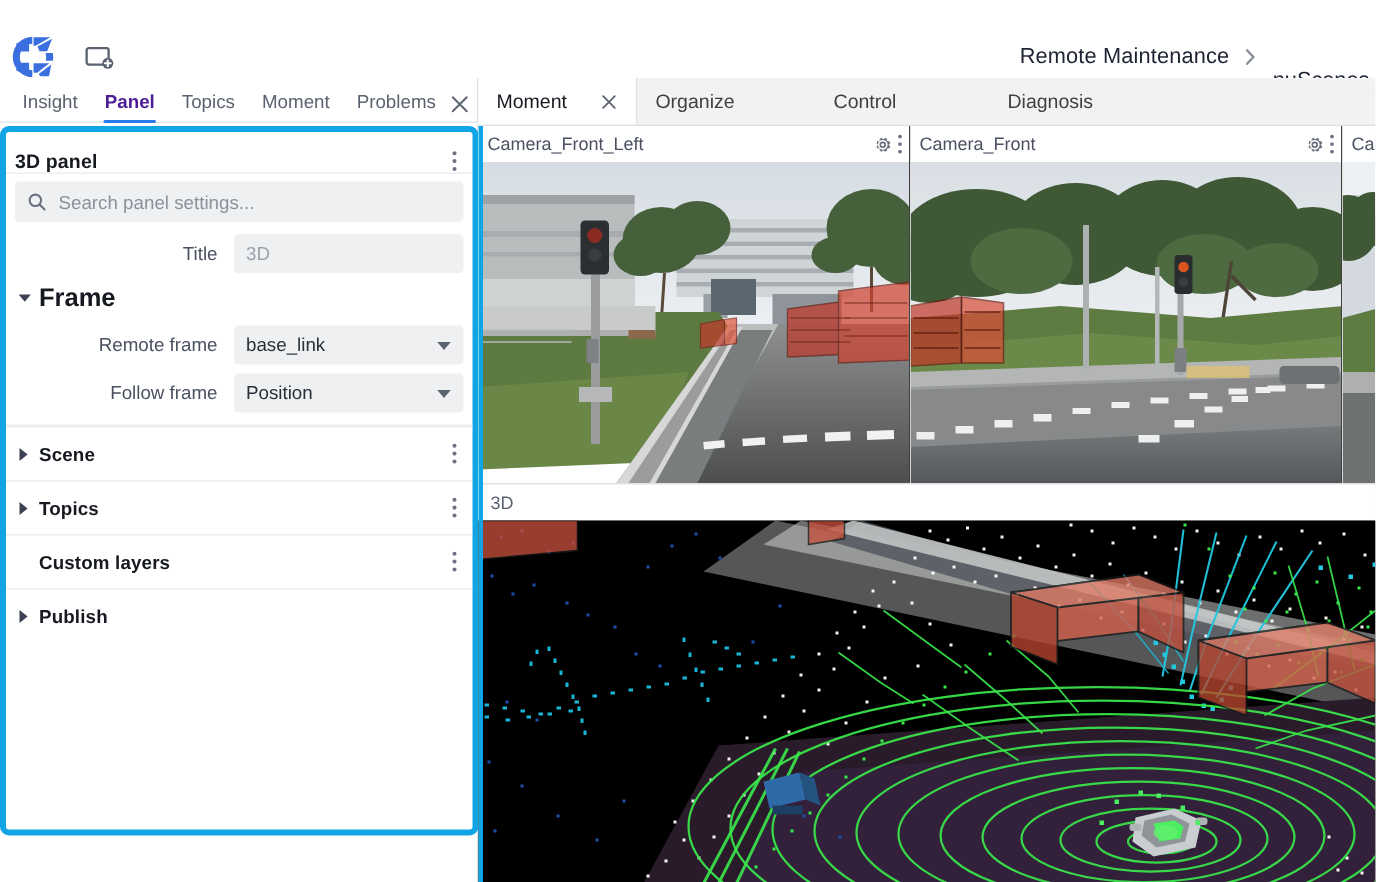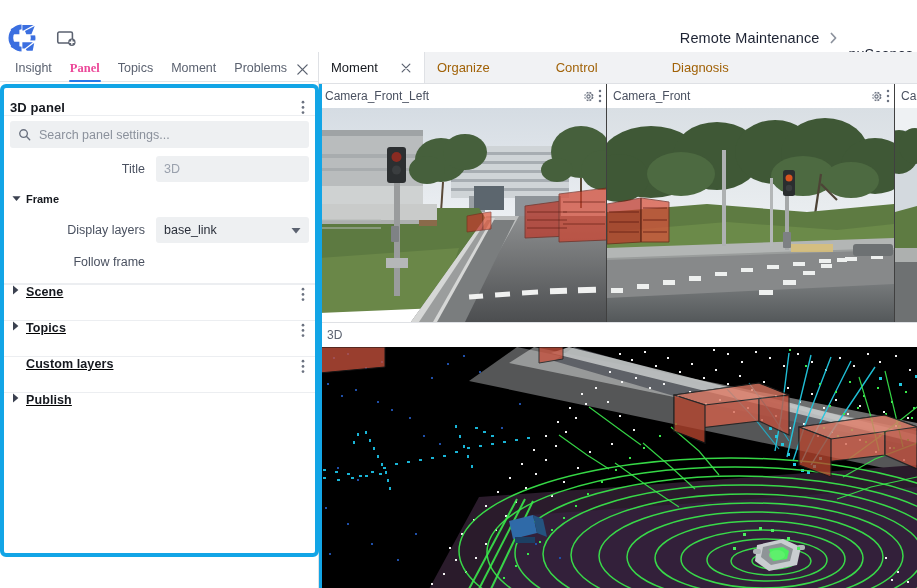--- a/index.html
+++ b/index.html
@@ -42,21 +42,21 @@
   }
   #sidebar-tabs {
     height: 30px; display: flex; align-items: flex-end;
     border-bottom: 1px solid #e3e5e8;
     padding: 0 0 0 6px; position: relative;
   }
   .stab {
     font-size: 12.5px; color: #5b6270; padding: 0 9px 7px 9px;
     cursor: pointer; position: relative; line-height: 1;
   }
-  .stab.active { color: #ec4899; font-weight: bold; font-family: Liberation Serif, serif; }
+  .stab.active { color: #4c1d95; font-weight: bold; }
   .stab.active::after {
     content: ""; position: absolute; left: 8px; right: 8px; bottom: -1px;
     height: 2.5px; background: #2979e8; border-radius: 1px;
   }
   #stab-close {
     margin-left: auto; margin-right: 10px; padding-bottom: 5px;
     color: #5b6270; cursor: pointer; display:flex; align-items:center;
   }
 
   
@@ -87,43 +87,43 @@
   .field-ctl {
     flex: 1; height: 26px; background: #eef0f2; border-radius: 3px;
     display: flex; align-items: center; padding: 0 8px;
     font-size: 12.5px; color: #2a2f3a;
   }
   .field-ctl.placeholder { color: #9aa1ad; }
   .field-ctl .caret { margin-left: auto; color: #5b6270; font-size: 9px; }
 
   .group-head {
     display: flex; align-items: center; height: 29px; padding: 0 6px 0 8px;
-    font-size: 11px; color: #16191f; font-weight: bold; cursor: pointer;
+    font-size: 17px; color: #16191f; font-weight: bold; cursor: pointer;
   }
   .group-head .tri { width: 14px; color: #3b4150; font-size: 9px; display:flex; align-items:center; }
   .group-head .tri.down { transform: none; }
   .sec-row {
-    display: flex; align-items: flex-start; height: 36px; padding: 0 6px 0 8px;
-    border-top: 1px solid #eceef1; cursor: pointer; text-decoration: underline;
+    display: flex; align-items: center; height: 36px; padding: 0 6px 0 8px;
+    border-top: 1px solid #eceef1; cursor: pointer;
   }
   .sec-row .tri { width: 14px; color: #3b4150; font-size: 9px; display:flex; align-items:center; }
   .sec-label { font-size: 12.5px; color: #16191f; font-weight: bold; letter-spacing: .1px; }
   .sec-row.noarrow .sec-label { padding-left: 14px; }
 
   #frame-divider { border-top: 1px solid #eceef1; margin-top: 6px; }
 
   
   #workspace { position: absolute; left: 319px; top: 52px; width: 598px; height: 536px; background:#f7f8f9; }
   #ws-tabs {
     height: 32px; background: #f1f2f4; display: flex; align-items: stretch;
     border-bottom: 1px solid #dfe1e5;
   }
   .wtab {
     display: flex; align-items: center; padding: 0 12px; font-size: 13px;
-    color: #a16207; cursor: pointer; gap: 22px;
+    color: #404040; cursor: pointer; gap: 22px;
   }
   .wtab.active { background: #ffffff; color: #16191f; border-right: 1px solid #dfe1e5; }
   .wtab .wt-close { color: #5b6270; display:flex; align-items:center; }
 
   #panel-grid { position: relative; width: 598px; height: 504px; background:#fff; padding: 0; }
 
   #cams-row { position: relative; height: 238px; display: flex; background:#fff; }
   .campanel { position: relative; height: 238px; background: #fff; border-right: 1px solid #404040; overflow:hidden; }
   .cam-head { height: 24px; display: flex; align-items: center; padding: 0 4px 0 6px; background:#fff; }
   .cam-title { font-size: 12px; color: #4a5160; }
@@ -236,33 +236,41 @@
       <div class="group-head">
         <span class="tri down">
           <svg width="9" height="7" viewBox="0 0 10 7" fill="#3b4150">
               <polygon points="0.5,1 9.5,1 5,6.4"></polygon>
             </svg>
         </span>
         <span>Frame</span>
       </div>
 
       <div class="field-row">
-        <div class="field-label">Display layers</div>
+        <div class="field-label">Remote frame</div>
         <div class="field-ctl">
           <span>base_link</span>
           <span class="caret">
             <svg width="10" height="7" viewBox="0 0 10 7" fill="#5b6270">
                 <polygon points="0.5,1 9.5,1 5,6.4"></polygon>
               </svg>
           </span>
         </div>
       </div>
 
       <div class="field-row">
         <div class="field-label">Follow frame</div>
+        <div class="field-ctl">
+          <span>Position</span>
+          <span class="caret">
+            <svg width="10" height="7" viewBox="0 0 10 7" fill="#5b6270">
+                <polygon points="0.5,1 9.5,1 5,6.4"></polygon>
+              </svg>
+          </span>
+        </div>
       </div>
 
       <div id="frame-divider"></div>
 
       <div class="sec-row">
         <span class="tri">
           <svg width="7" height="10" viewBox="0 0 7 10" fill="#3b4150">
               <polygon points="1,0.6 1,9.4 6.4,5"></polygon>
             </svg>
         </span>

